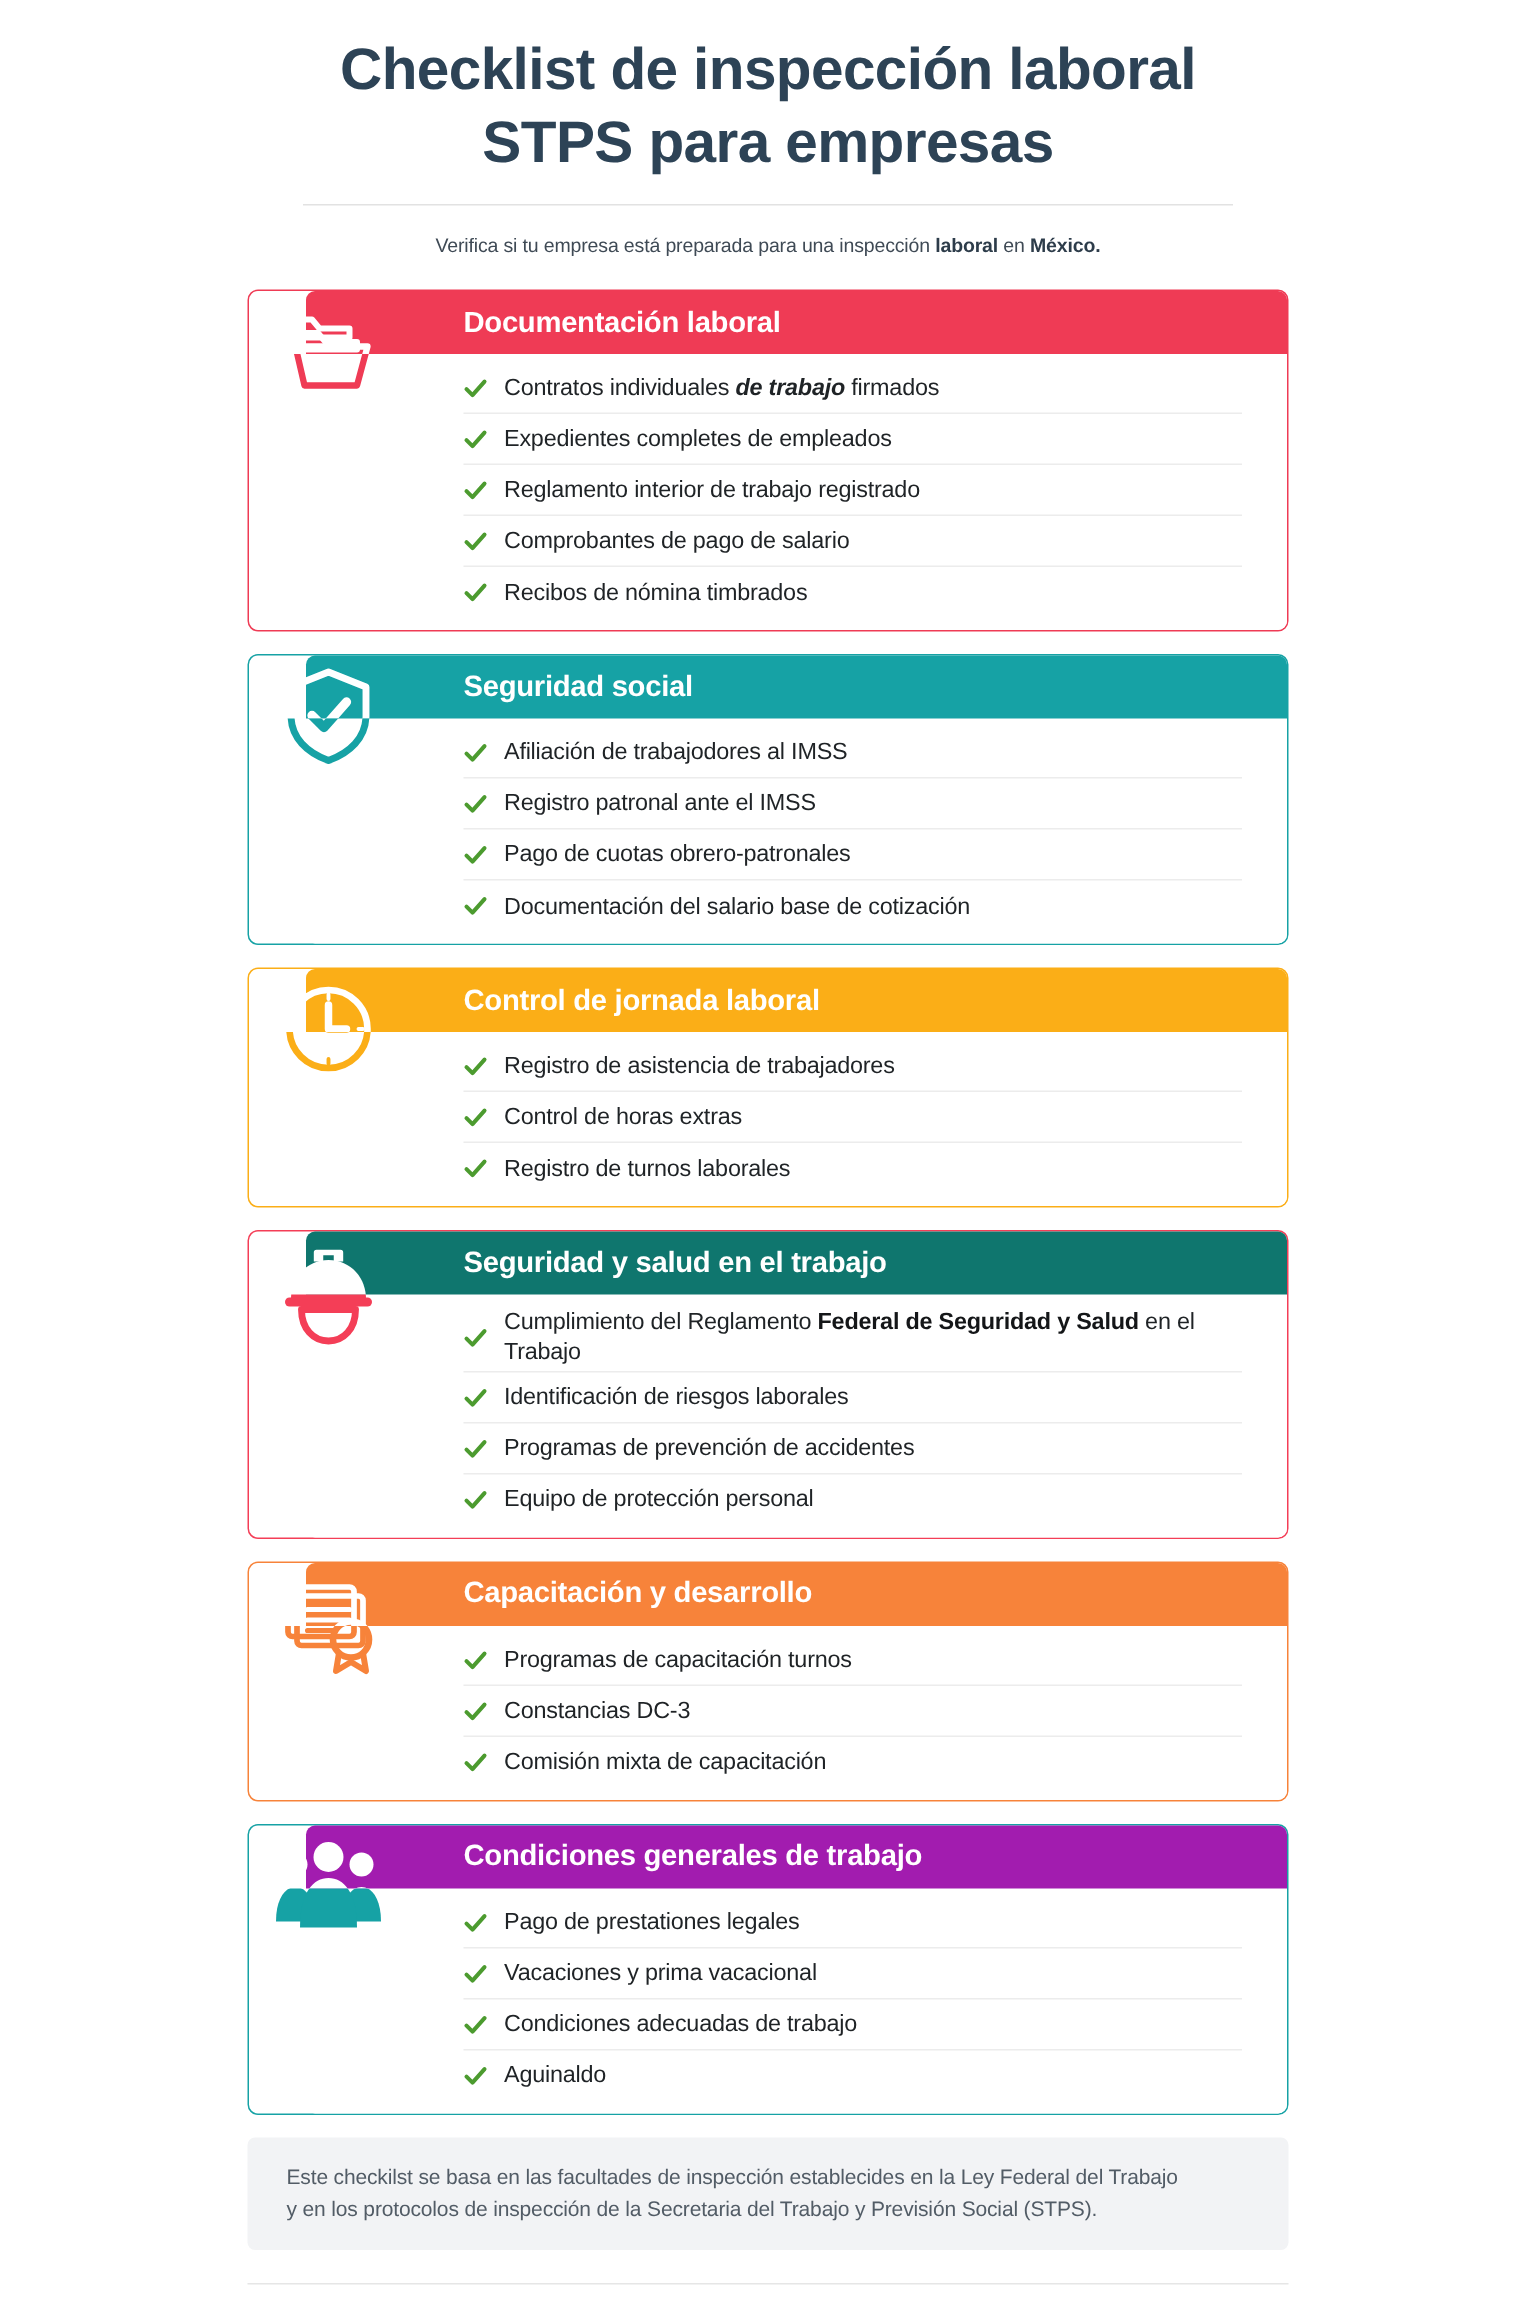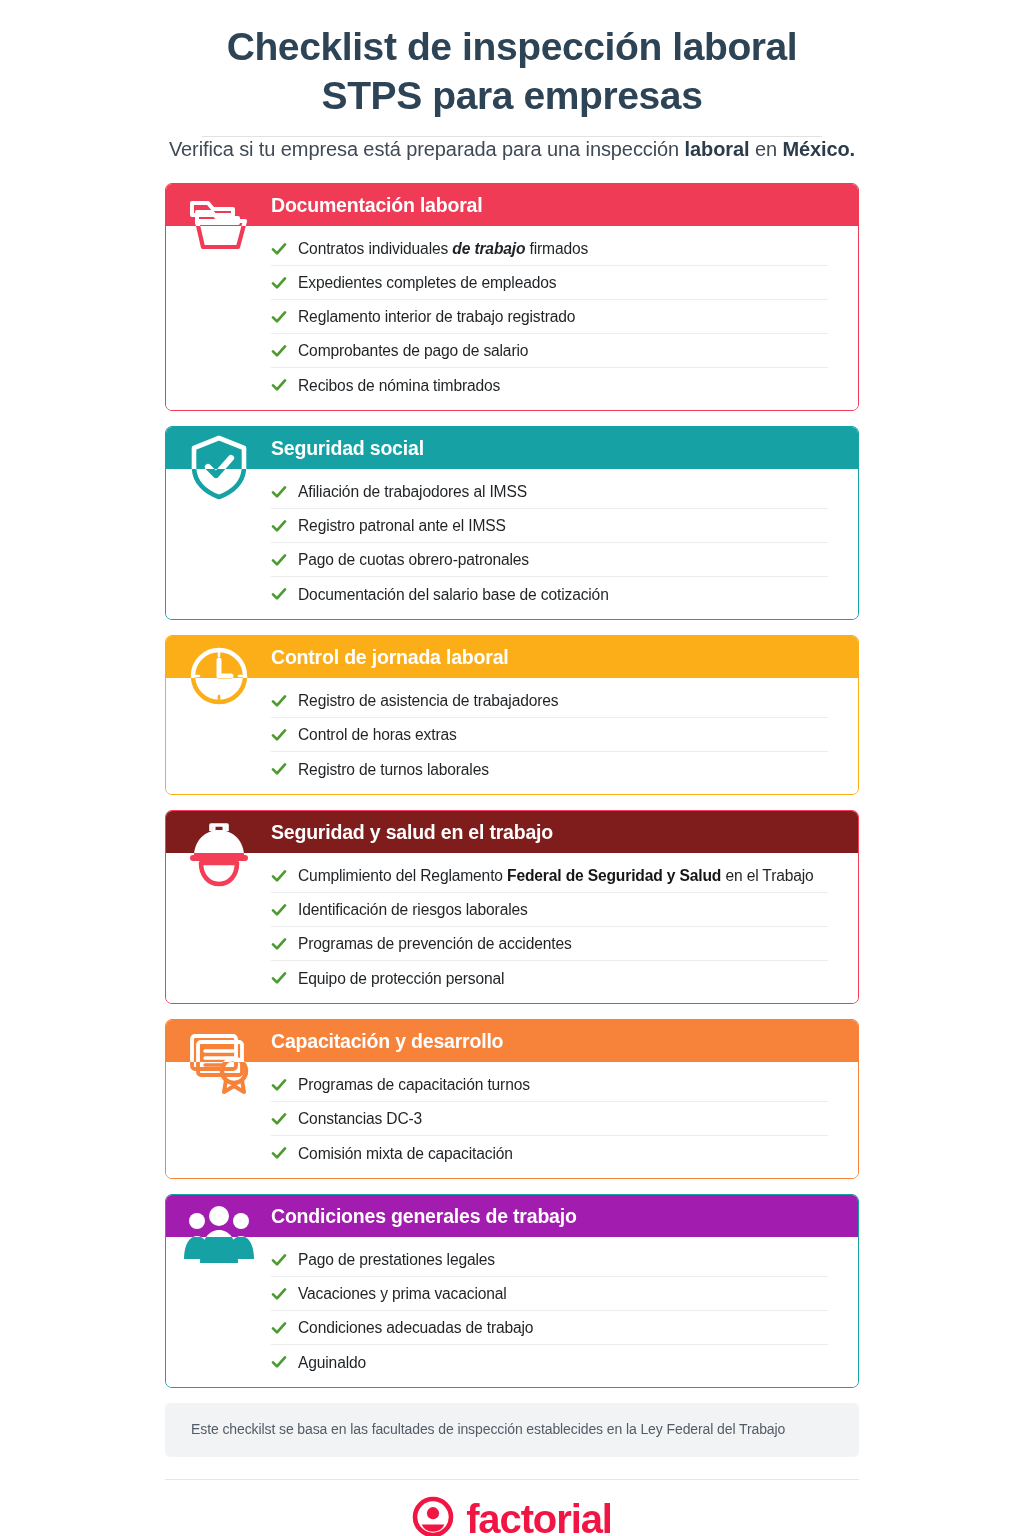--- a/index.html
+++ b/index.html
@@ -38,41 +38,42 @@
   .title-line2 { display: block; }
 
   .rule {
     margin: 16px auto 0 auto;
     width: 620px;
     height: 1px;
     background: #e2e2e2;
   }
 
   .subtitle {
-    margin-top: 1px;
+    margin-top: 19px;
     color: #3f4a55;
-    font-size: 20px;
+    font-size: 13px;
     font-weight: 400;
     letter-spacing: -0.1px;
   }
   .subtitle b { font-weight: 700; color: #2d3c4a; }
 
   
   .cards {
     margin: 22px auto 0 auto;
     width: 694px;
   }
 
   .card {
     position: relative;
     margin-bottom: 15px;
     border-radius: 7px;
     background: #ffffff;
     border: 1px solid #d9d9d9;
     overflow: visible;
+    padding-left: 38px;
   }
   .card-head {
     position: relative;
     height: 42px;
     border-radius: 6px 6px 0 0;
     display: flex;
     align-items: center;
     padding-left: 105px;
   }
   .card-head-title {
@@ -356,21 +357,21 @@
             <span class="check">
               <svg width="16" height="16" viewBox="0 0 16 16">
                 <path d="M2 8.4 L6 12.4 L14 3.4" fill="none" stroke="#4c9b2f" stroke-width="2.7" stroke-linecap="round" stroke-linejoin="round"></path>
               </svg>
             </span>
             <span class="item-text">Registro de turnos laborales</span>
           </div>
         </div>
       </div>
       <div class="card" style="border-color: rgb(244, 62, 87);">
-        <div class="card-head" style="background:#7f1d1d">
+        <div class="card-head" style="background:#0f766e">
           <span class="card-head-title">Seguridad y salud en el trabajo</span>
         </div>
         <div class="card-icon">
           <svg viewBox="0 0 70 72" width="70" height="72">
             <defs>
               <clipPath id="hh-top">
                 <rect x="0" y="0" width="70" height="38"></rect>
               </clipPath>
               <clipPath id="hh-bot">
                 <rect x="0" y="38" width="70" height="34"></rect>
@@ -548,20 +549,21 @@
               </svg>
             </span>
             <span class="item-text">Aguinaldo</span>
           </div>
         </div>
       </div>
     </div>
 
   <div class="note">
     <p>Este checkilst se basa en las facultades de inspección establecides en la Ley Federal del Trabajo</p>
+    <p>y en los protocolos de inspección de la Secretaria del Trabajo y Previsión Social (STPS).</p>
   </div>
 
   <div class="footer-rule"></div>
 
   <div class="logo-wrap">
     <span class="logo-mark">
       <svg width="42" height="42" viewBox="0 0 42 42">
         <circle cx="21" cy="21" r="18" fill="none" stroke="#f01543" stroke-width="4.6"></circle>
         <circle cx="21" cy="17.2" r="6.1" fill="#f01543"></circle>
         <path d="M9.6 28.4 A 12.6 12.6 0 0 0 32.4 28.4 Z" fill="#f01543"></path>

